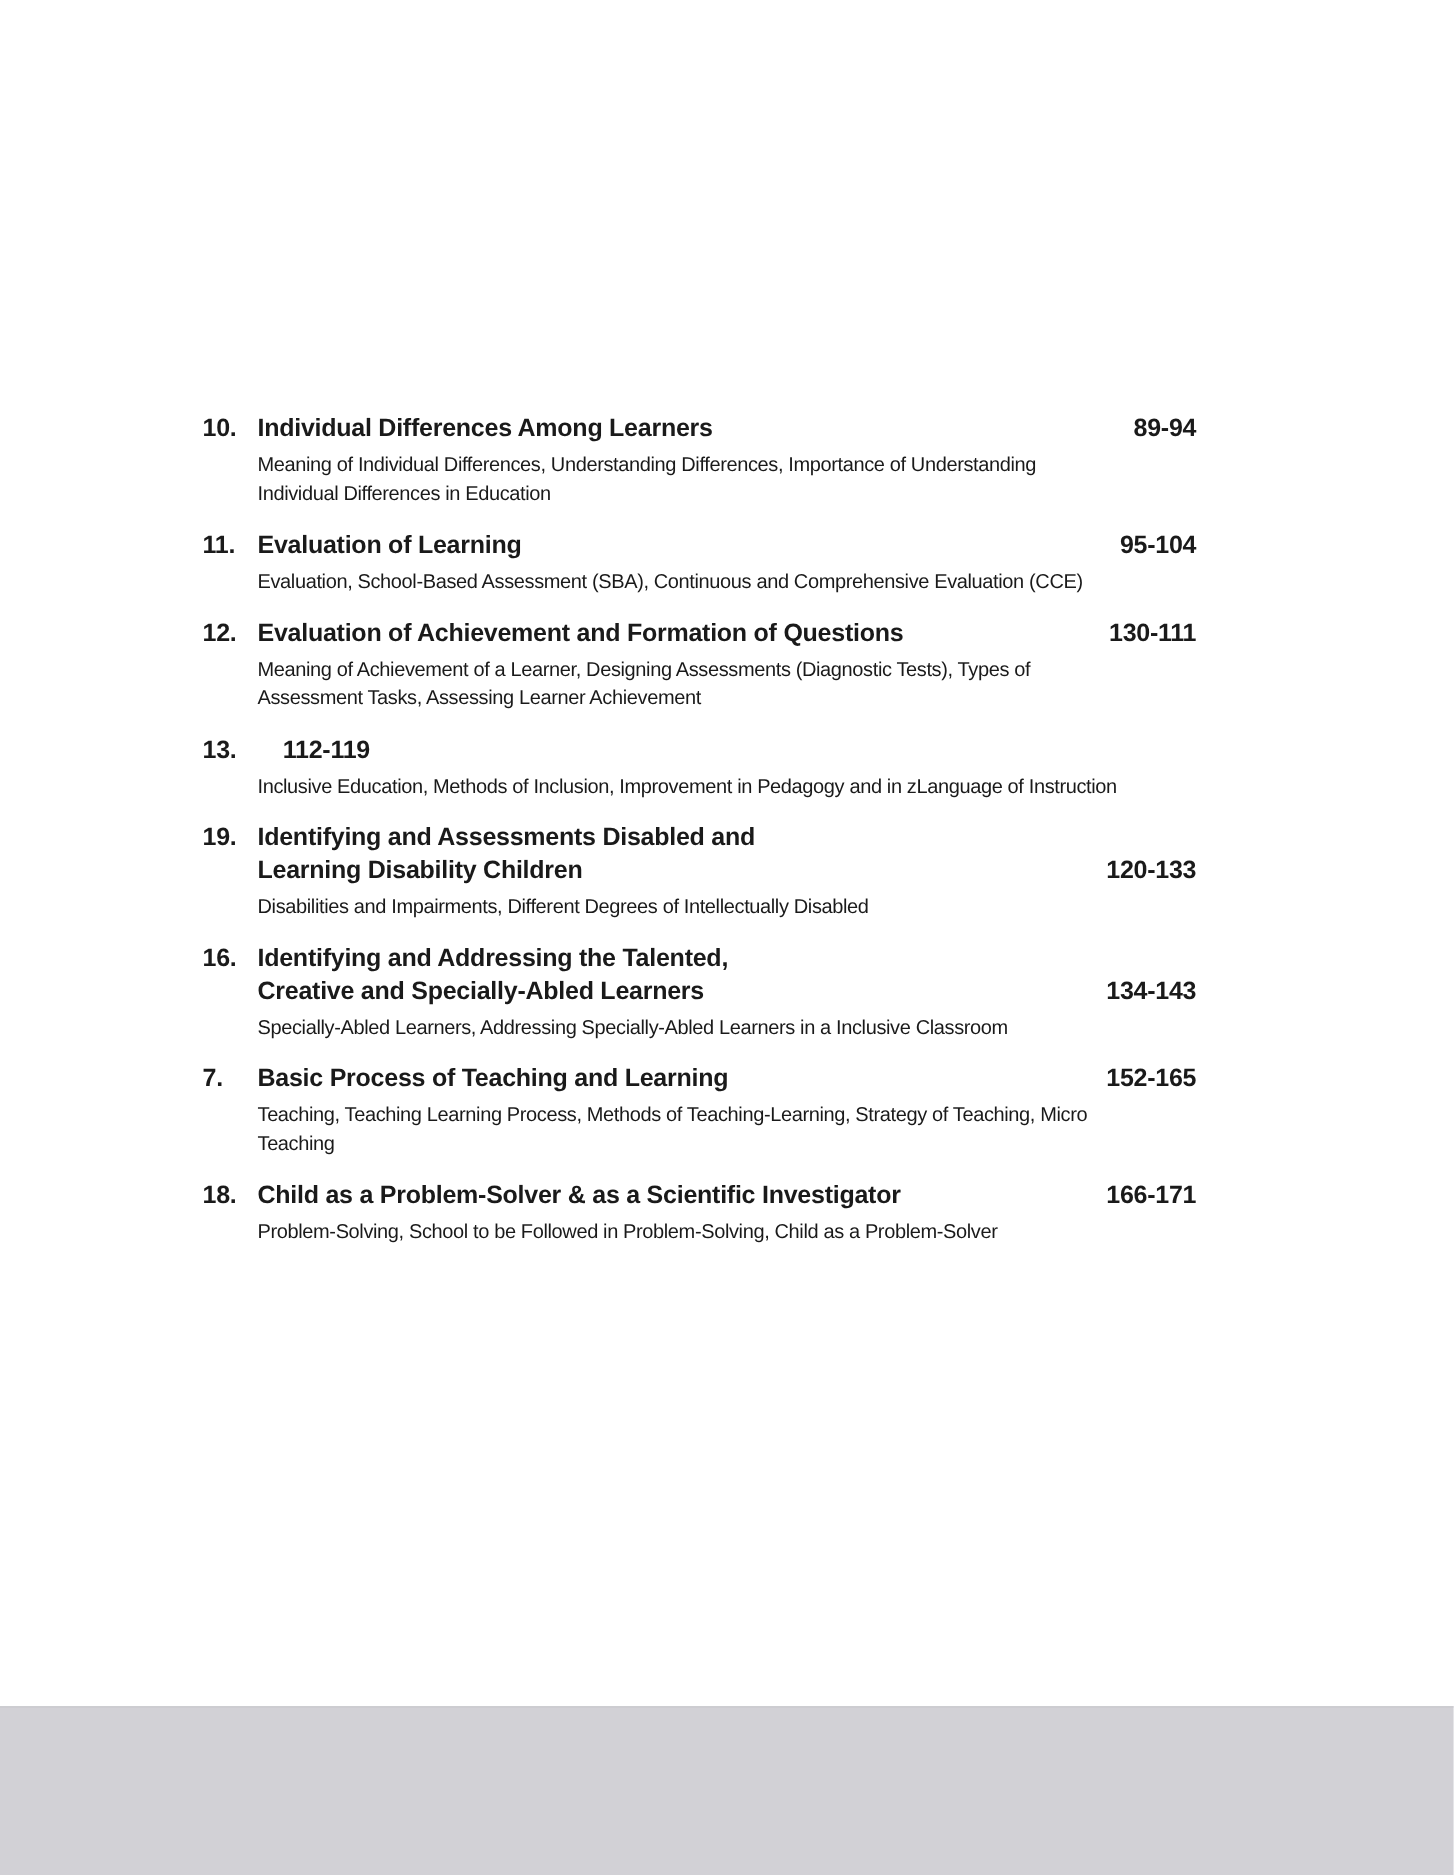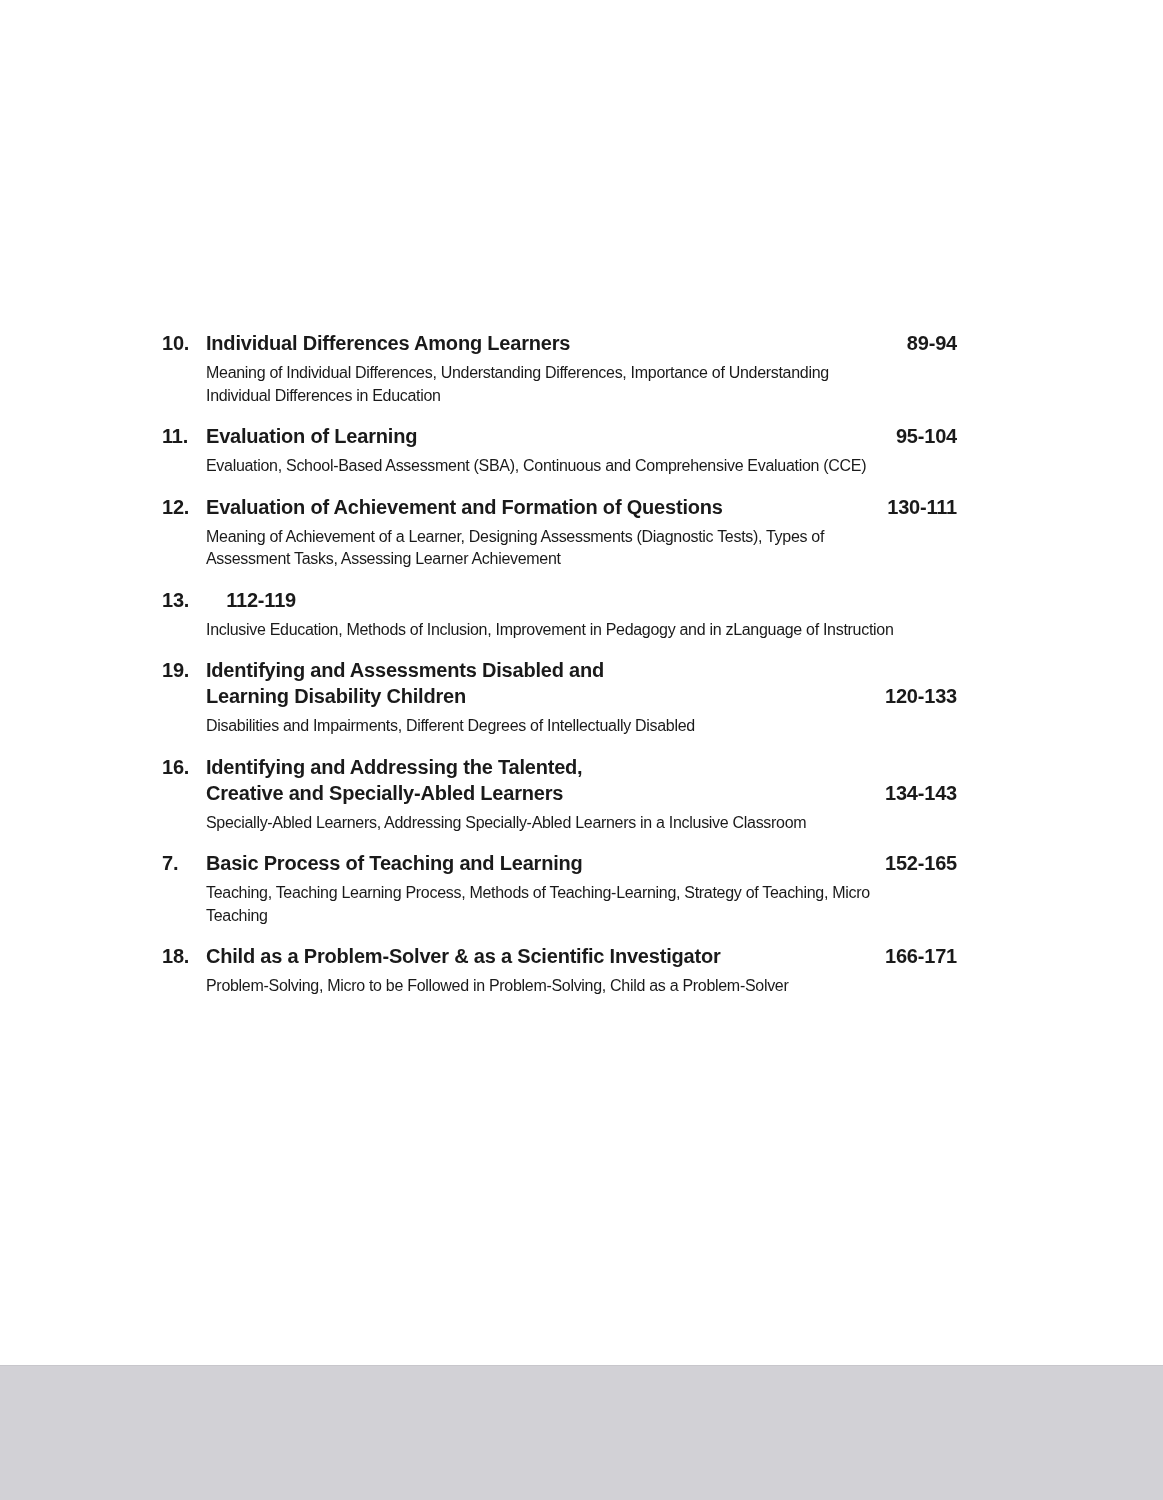--- a/index.html
+++ b/index.html
@@ -131,18 +131,18 @@
     </div>
     <div class="topics">Teaching, Teaching Learning Process, Methods of Teaching-Learning, Strategy of Teaching, Micro Teaching</div>
   </div>
 
   <div class="entry">
     <div class="entry-head">
       <span class="num">18.</span>
       <span class="title">Child as a Problem-Solver &amp; as a Scientific Investigator</span>
       <span class="pages">166-171</span>
     </div>
-    <div class="topics">Problem-Solving, Micro to be Followed in Problem-Solving, Child as a Problem-Solver</div>
+    <div class="topics">Problem-Solving, School to be Followed in Problem-Solving, Child as a Problem-Solver</div>
   </div>
 
 </div>
 
 <div class="footer-band"></div>
 
 </body></html>

